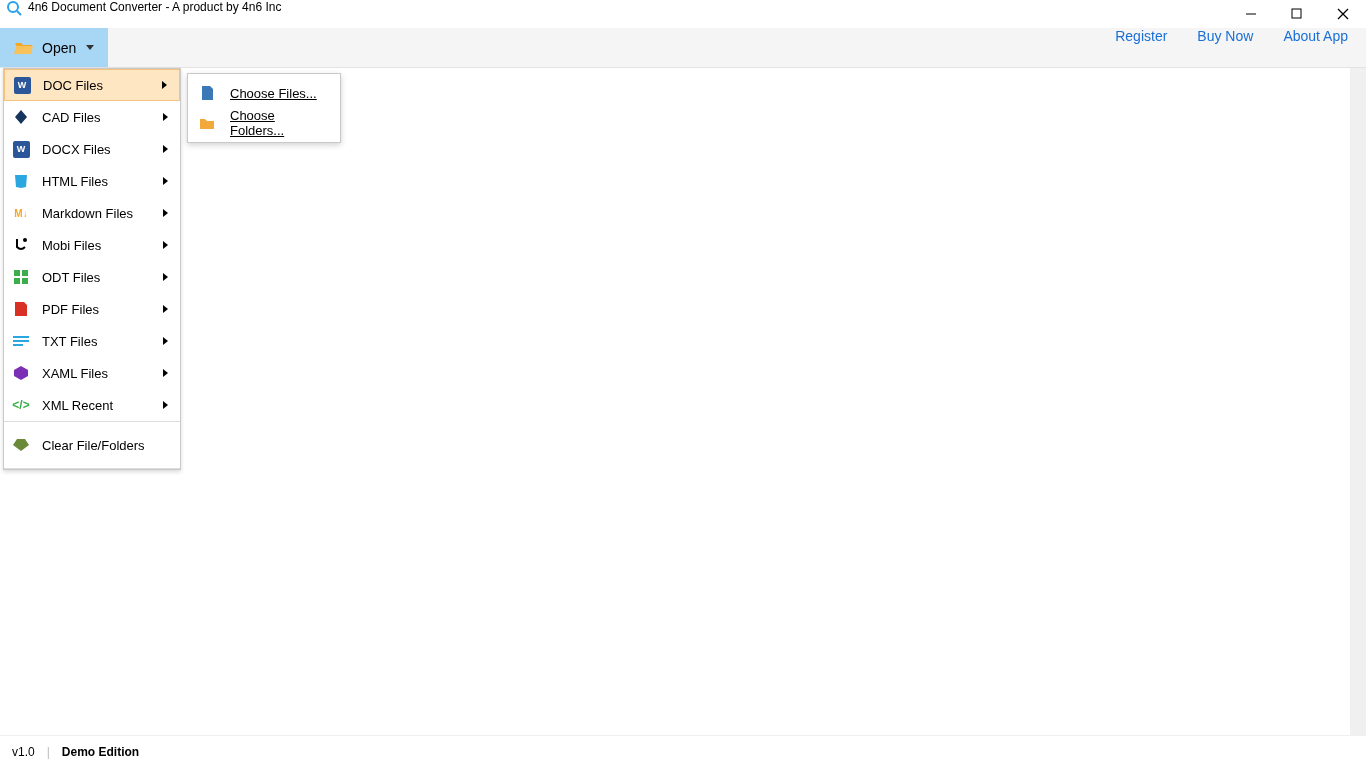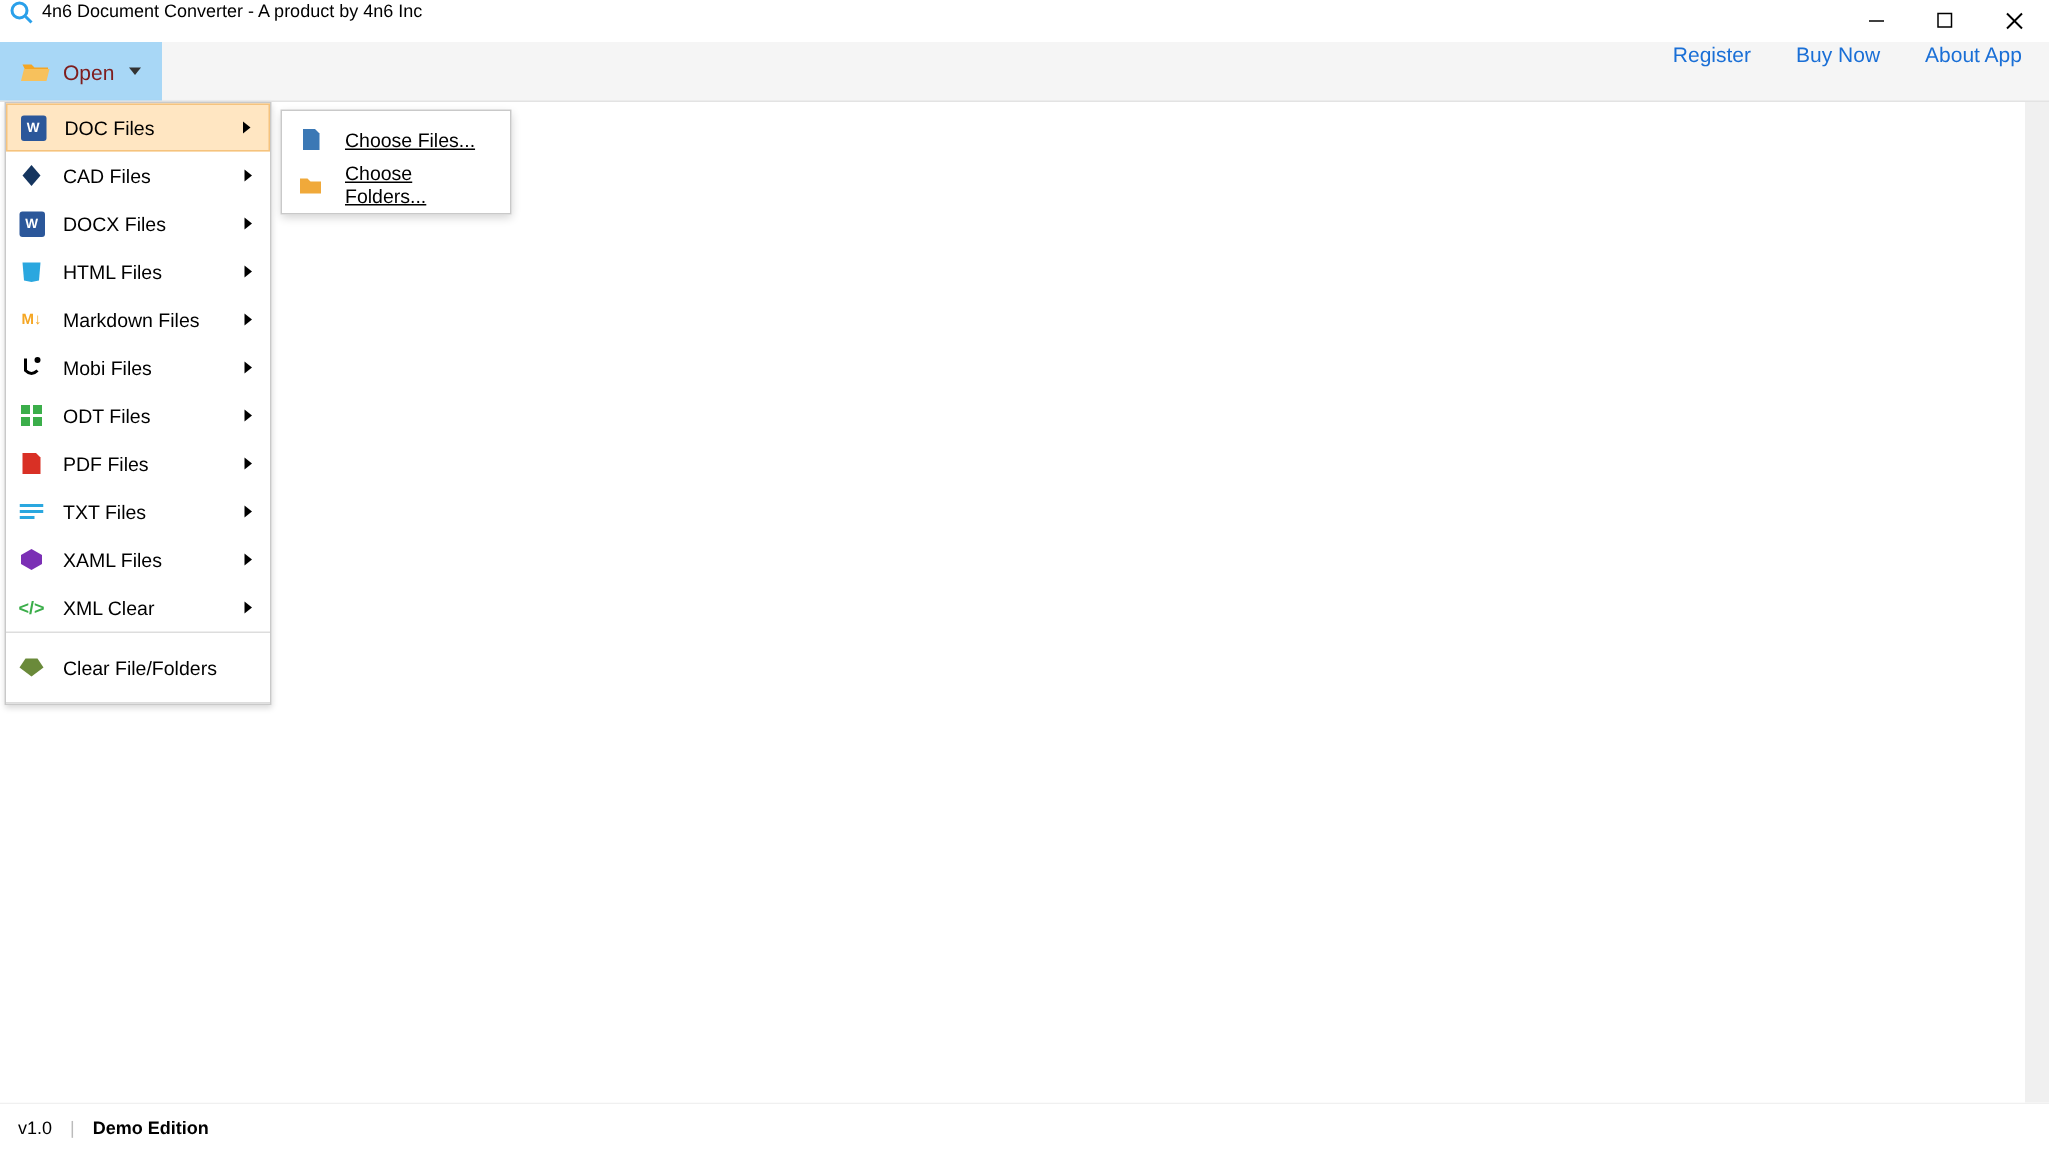--- a/index.html
+++ b/index.html
@@ -9,21 +9,21 @@
   
   .titlebar { display: flex; height: 28px; background: #fff; padding-left: 6px; }
   .titlebar .app-icon { width: 16px; height: 16px; margin-right: 6px; display:flex; align-items:center; justify-content:center; }
   .titlebar .title { flex: 1; font-size: 12px; }
   .wincontrols { display: flex; height: 100%; }
   .wincontrols .btn { width: 46px; display: flex; align-items: center; justify-content: center; }
   .wincontrols .btn svg { pointer-events: none; }
 
   
   .toolbar { display: flex; align-items: stretch; height: 40px; background: #f5f5f5; border-bottom: 1px solid #e3e3e3; }
-  .open-btn { display: flex; align-items: center; gap: 8px; background: #a8d7f6; padding: 0 14px; color: #7f1d1d; font-size: 14px; font-weight: 500; cursor: default; }
+  .open-btn { display: flex; align-items: center; gap: 8px; background: #a8d7f6; padding: 0 14px; color: #000000; font-size: 14px; font-weight: 500; cursor: default; }
   .open-btn .folder-icon { display:flex; }
   .caret { width: 0; height: 0; border-left: 4px solid transparent; border-right: 4px solid transparent; border-top: 5px solid #333; margin-left:2px;}
   .toolbar-spacer { flex: 1; }
   .toolbar-links { display: flex; gap: 30px; padding-right: 18px; }
   .toolbar-links a { color: #1a6fd6; font-size: 14px; text-decoration: none; cursor: default; }
 
   
   .body-area { flex: 1; position: relative; background: #fff; }
 
   
@@ -194,21 +194,21 @@
               <polygon points="8,1 15,5 15,11 8,15 1,11 1,5" fill="#7b2fb5"></polygon>
             </svg>
           </span>
         <span class="mi-label">XAML Files</span>
         <span class="mi-arrow"></span>
       </div>
       <div class="menu-item">
         <span class="mi-icon">
             <span style="color:#3bae4a;font-weight:bold;font-size:12px;">&lt;/&gt;</span>
           </span>
-        <span class="mi-label">XML Clear</span>
+        <span class="mi-label">XML Recent</span>
         <span class="mi-arrow"></span>
       </div>
       <hr>
       <div class="menu-item" style="height:46px;">
         <span class="mi-icon">
             <svg width="18" height="14">
               <path d="M5 1 l8 0 l4 6 -8 6 -8 -6 z" fill="#6a8a3a"></path>
             </svg>
           </span>
         <span class="mi-label">Clear File/Folders</span>

